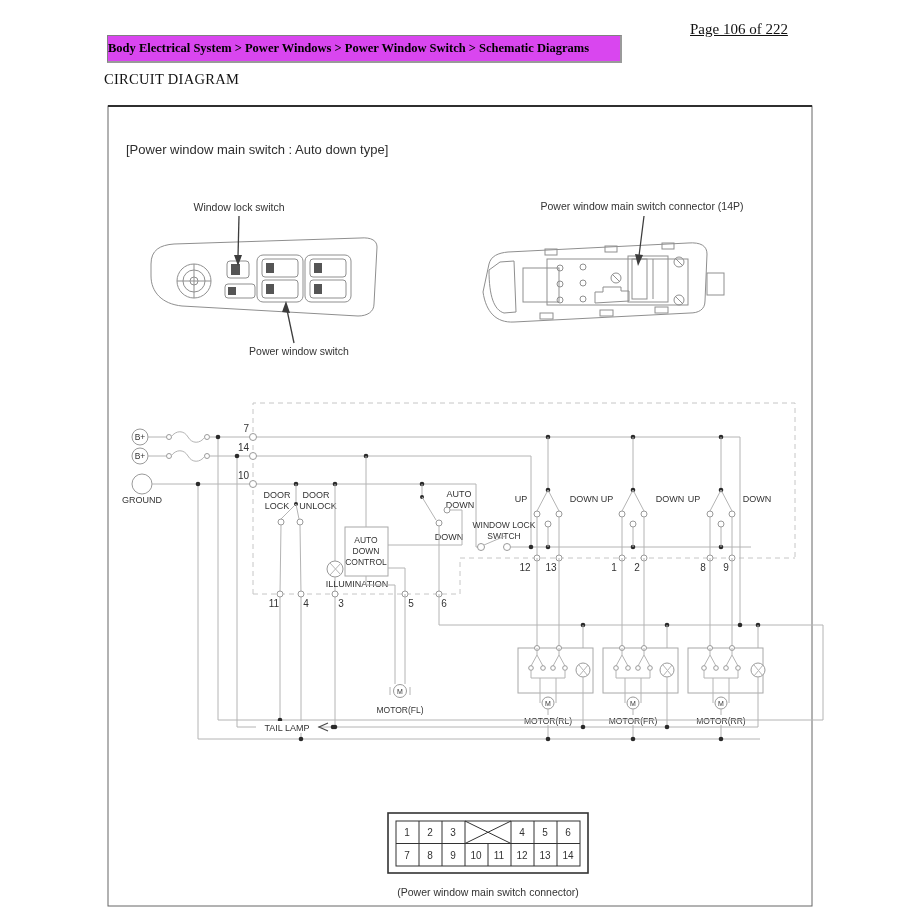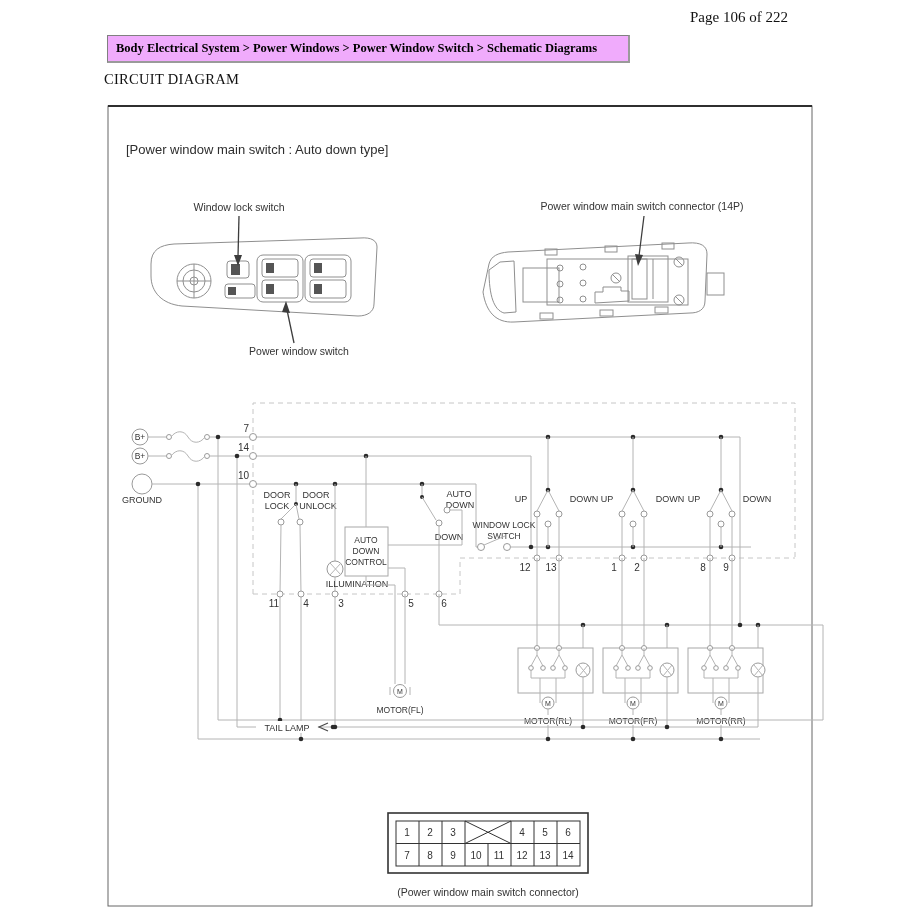--- a/index.html
+++ b/index.html
@@ -1,21 +1,21 @@
 <!DOCTYPE html>
 <html><head>
 <meta charset="utf-8">
 <style>
   html,body{margin:0;padding:0;background:#fff;}
   #page{position:relative;width:912px;height:912px;background:#ffffff;overflow:hidden;
         font-family:"Liberation Sans",sans-serif;}
-  #pagenum{position:absolute;left:690px;top:9px;font:15px "Liberation Serif",serif;color:#111;}
-  #crumbbar{position:absolute;left:107px;top:35px;width:512px;height:25px;background:#f0abfc;
+  #pagenum{position:absolute;left:690px;top:21px;font:15px "Liberation Serif",serif;color:#111;text-decoration:underline;}
+  #crumbbar{position:absolute;left:107px;top:35px;width:512px;height:25px;background:#d946ef;
             border:1px solid #808080;border-right:2px solid #9a9a9a;border-bottom:2px solid #9a9a9a;
-            font:bold 12.5px "Liberation Serif",serif;color:#000;line-height:25px;padding-left:8px;
+            font:bold 12.5px "Liberation Serif",serif;color:#000;line-height:25px;padding-left:0;
             white-space:nowrap;}
   #sectitle{position:absolute;left:104px;top:71px;font:14.5px "Liberation Serif",serif;color:#111;
             letter-spacing:.3px;}
   svg{position:absolute;left:0;top:0;}
   .w{stroke:#b4b4b4;stroke-width:1;fill:none;}
   .wd{stroke:#c6c6c6;stroke-width:1;fill:none;stroke-dasharray:5 4;}
   .ill{stroke:#8f8f8f;stroke-width:1;fill:none;}
   .illf{fill:#555;stroke:none;}
   .pin{fill:#fff;stroke:#9a9a9a;stroke-width:1;}
   .dot{fill:#2b2b2b;stroke:none;}

